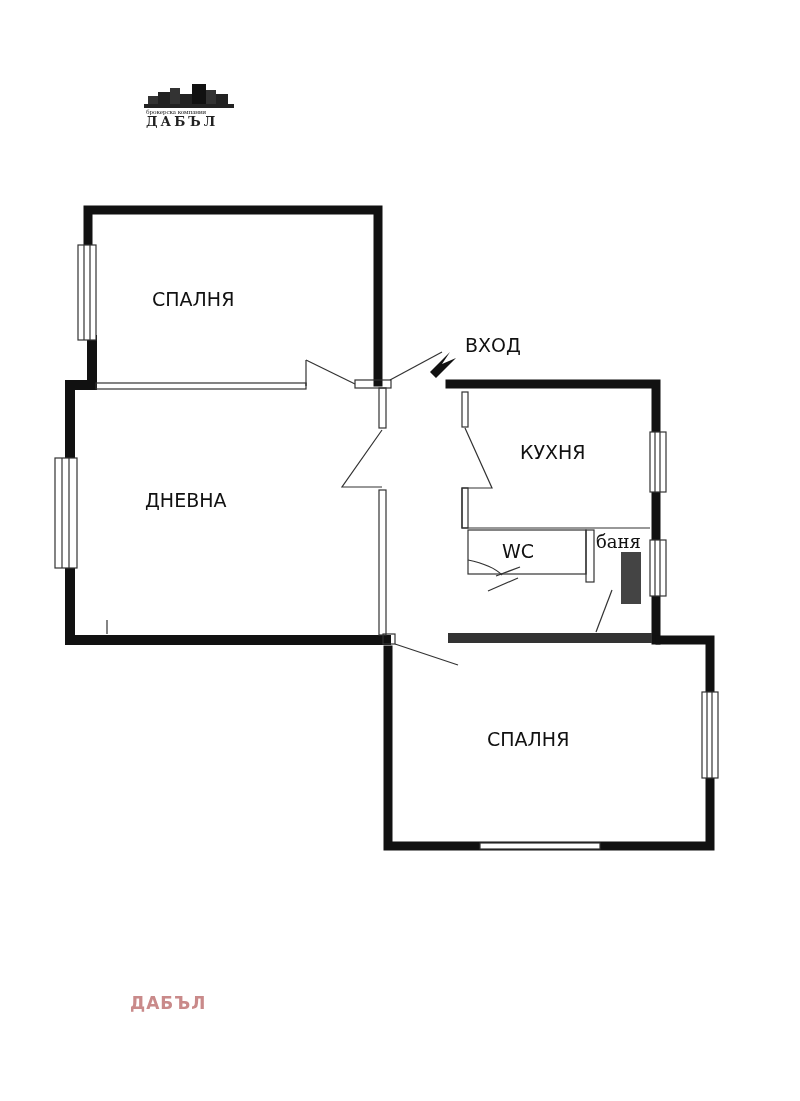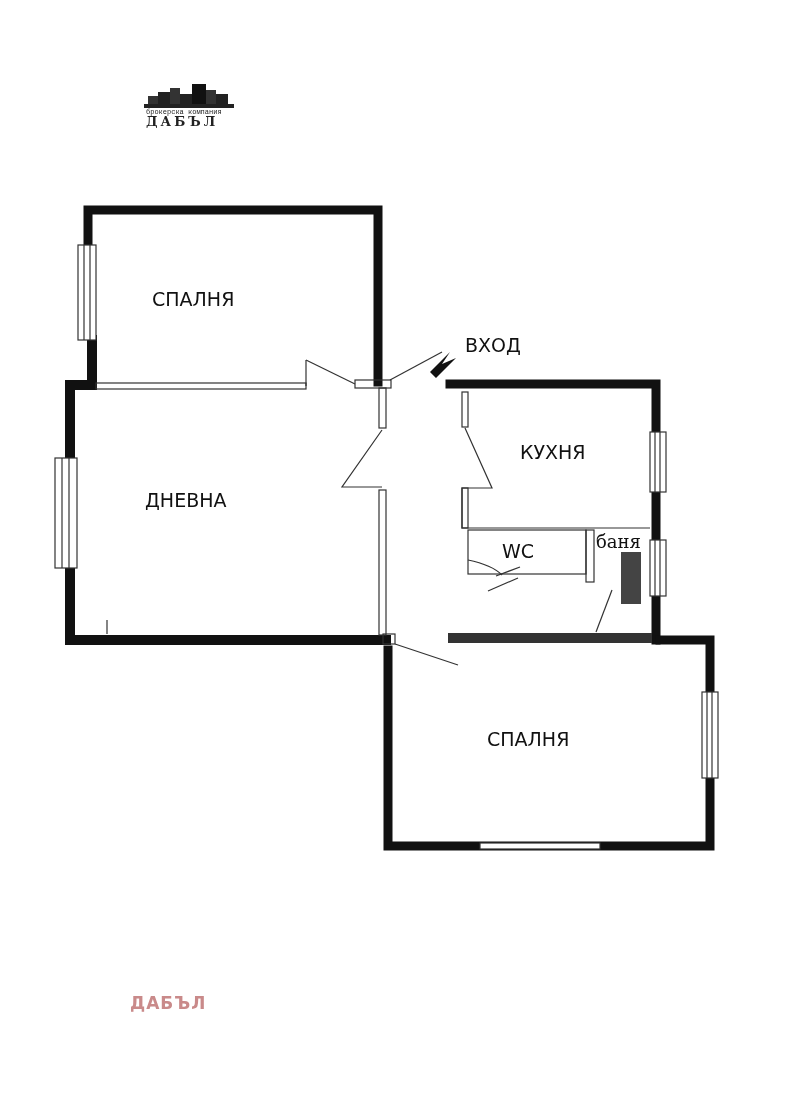--- a/index.html
+++ b/index.html
@@ -1,21 +1,21 @@
 <!DOCTYPE html>
 <html><head>
 <meta charset="utf-8">
 <style>
   html, body { margin: 0; padding: 0; background: #ffffff; }
   body { width: 800px; height: 1101px; position: relative; overflow: hidden; font-family: "DejaVu Sans", sans-serif; }
   #plan { position: absolute; left: 0; top: 0; }
   .room-label { font-family: "DejaVu Sans", sans-serif; font-size: 19px; fill: #111; }
   .serif-label { font-family: "DejaVu Serif", serif; font-size: 18px; fill: #111; }
   .logo { position: absolute; left: 140px; top: 82px; width: 100px; height: 48px; }
-  .logo-sub { position: absolute; left: 146px; top: 108px; font-size: 7px; color: #222; font-family: Liberation Mono, monospace; white-space: nowrap; }
+  .logo-sub { position: absolute; left: 146px; top: 108px; font-size: 7px; color: #222; font-family: Liberation Serif, serif; white-space: nowrap; }
   .logo-main { position: absolute; left: 146px; top: 114px; font-size: 13px; font-weight: bold; letter-spacing: 3px; color: #222; font-family: "DejaVu Serif", serif; }
   .watermark { position: absolute; left: 130px; top: 993px; font-size: 17px; font-weight: bold; color: #c98a8a; font-family: "DejaVu Sans", sans-serif; letter-spacing: 1px; }
 </style>
 </head>
 <body>
 
 <div>
   <svg class="logo" viewBox="0 0 100 48">
     <rect x="8" y="14" width="10" height="12" fill="#333"></rect>
     <rect x="18" y="10" width="12" height="16" fill="#222"></rect>

